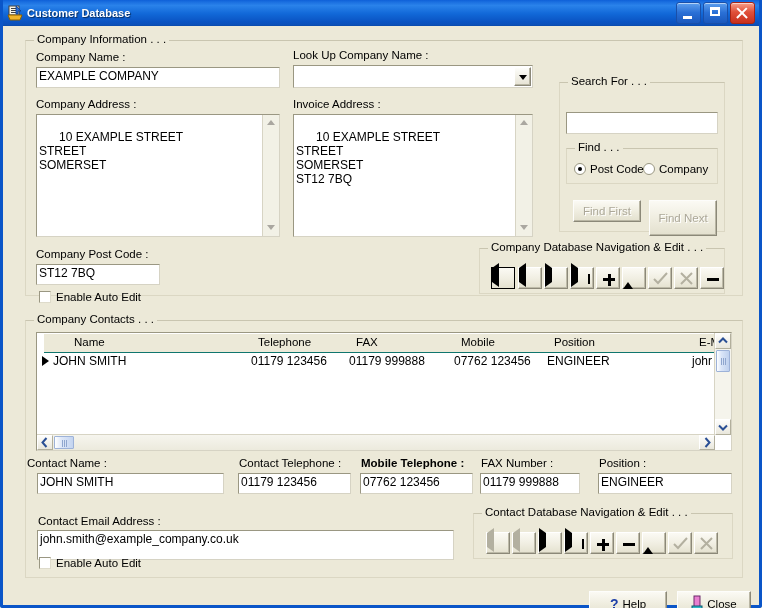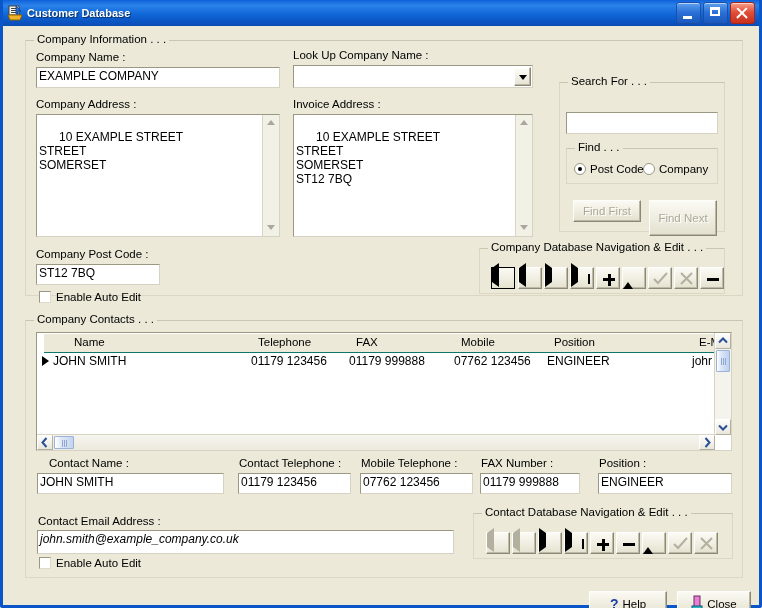--- a/index.html
+++ b/index.html
@@ -386,37 +386,37 @@
             <i class="grip" style="left:11px;top:3px;"></i>
         </span>
         <span class="sbbtn" style="right:0;top:0;width:16px;height:15px;">
           <svg width="14" height="13" viewBox="0 0 14 13" style="position:absolute;left:0;top:0;">
               <path d="M5.5 2 L9.5 6.5 L5.5 11" stroke="#2a4f94" stroke-width="2" fill="none"></path>
             </svg>
         </span>
       </div>
     </div>
 
-    <span class="lbl" style="left:46px;top:431px;">Contact Name :</span>
+    <span class="lbl" style="left:24px;top:431px;">Contact Name :</span>
     <div class="tbox" style="left:34px;top:447px;width:187px;height:21px;">JOHN SMITH</div>
 
     <span class="lbl" style="left:236px;top:431px;">Contact Telephone :</span>
     <div class="tbox" style="left:235px;top:447px;width:113px;height:21px;">01179 123456</div>
 
-    <span class="lbl" style="left:358px;top:431px;">Mobile Telephone :</span>
+    <span class="lbl" style="left:358px;top:431px;font-weight:bold;">Mobile Telephone :</span>
     <div class="tbox" style="left:357px;top:447px;width:113px;height:21px;">07762 123456</div>
 
     <span class="lbl" style="left:478px;top:431px;">FAX Number :</span>
     <div class="tbox" style="left:477px;top:447px;width:100px;height:21px;">01179 999888</div>
 
     <span class="lbl" style="left:596px;top:431px;">Position :</span>
     <div class="tbox" style="left:595px;top:447px;width:134px;height:21px;">ENGINEER</div>
 
     <span class="lbl" style="left:35px;top:489px;">Contact Email Address :</span>
-    <div class="tbox" style="left:34px;top:504px;width:417px;height:24px;font-style:italic;">john.smith@example_company.co.uk</div>
+    <div class="tbox" style="left:34px;top:504px;width:417px;height:30px;">john.smith@example_company.co.uk</div>
 
     <span class="cb" style="left:36px;top:531px;">
       <span class="box"></span>
       <span>Enable Auto Edit</span>
     </span>
 
     <div class="group" style="left:470px;top:487px;width:260px;height:46px;">
       <span class="cap">Contact Database Navigation &amp; Edit . . .</span>
     </div>
     <div class="navbtn dis" style="left:483px;top:506px;">

